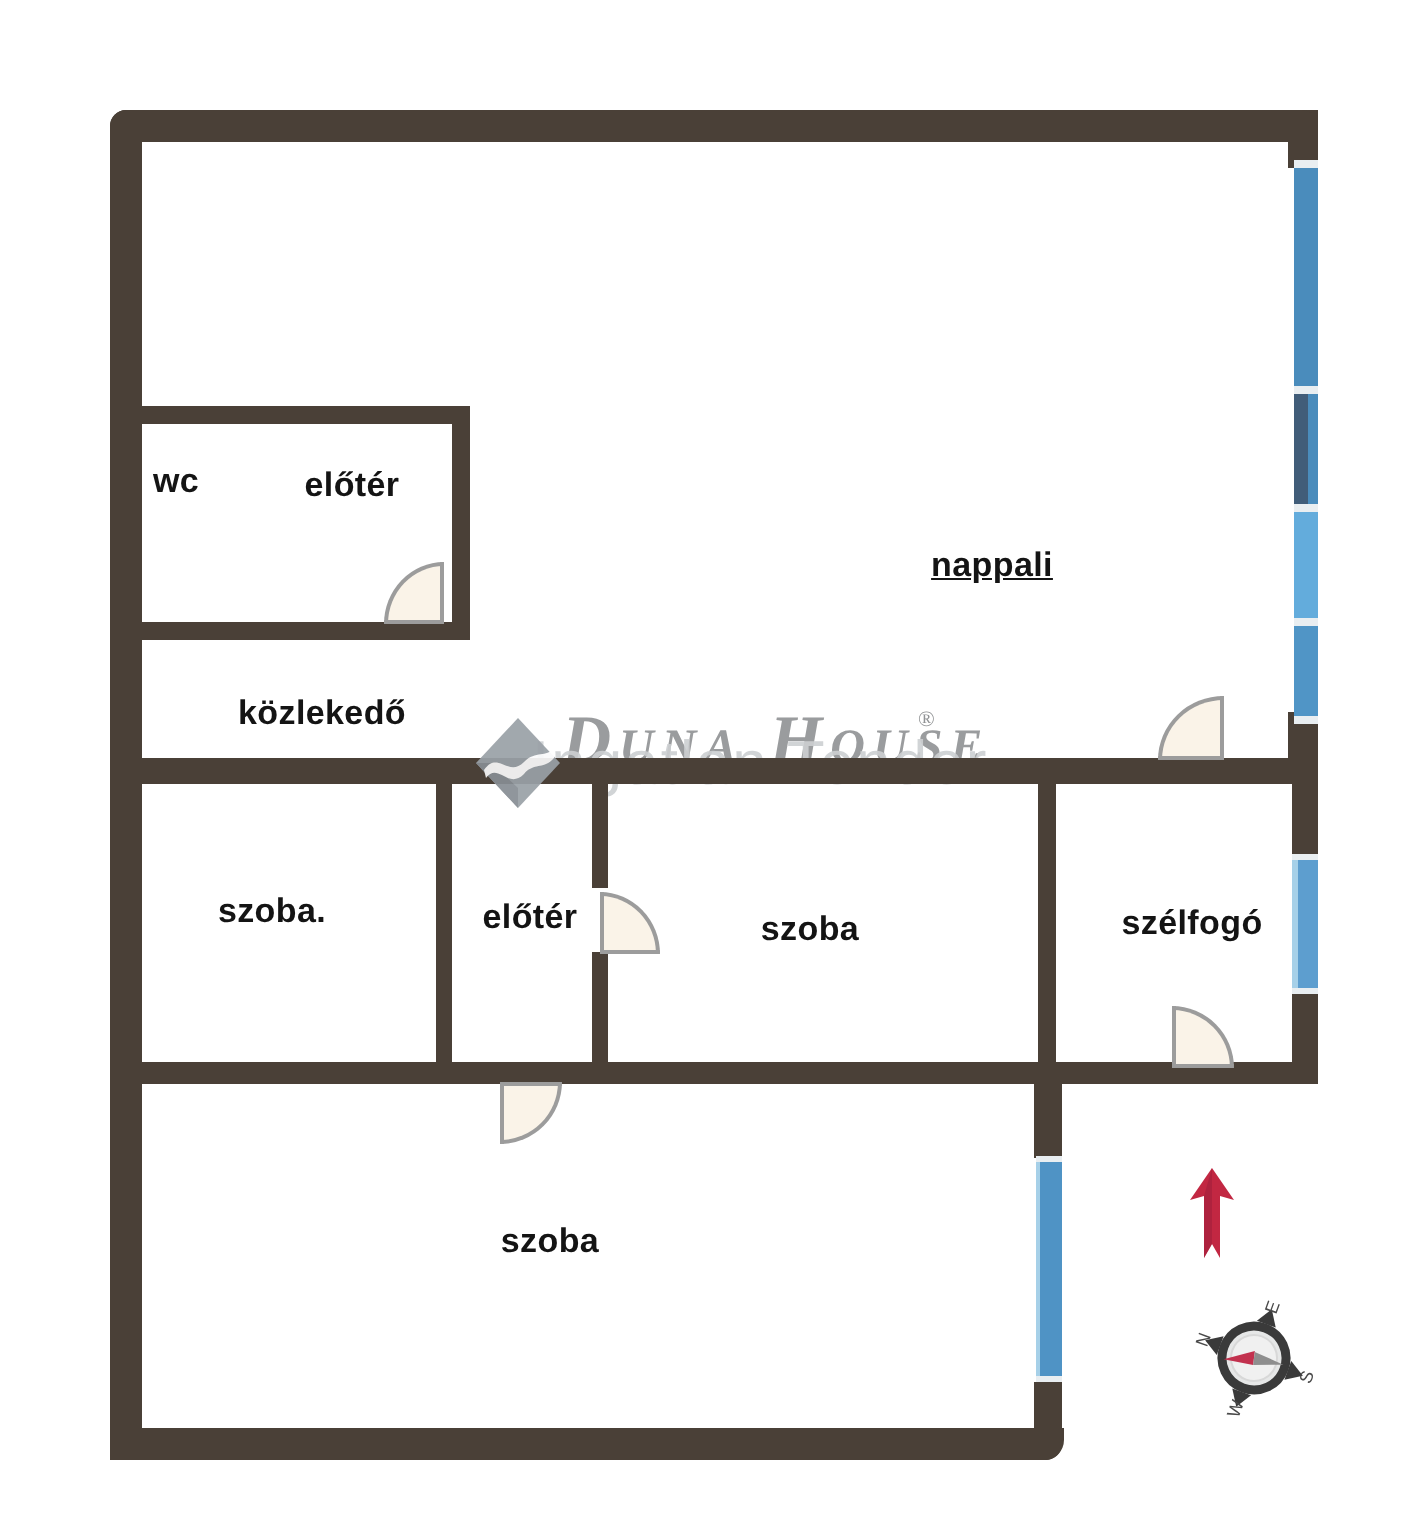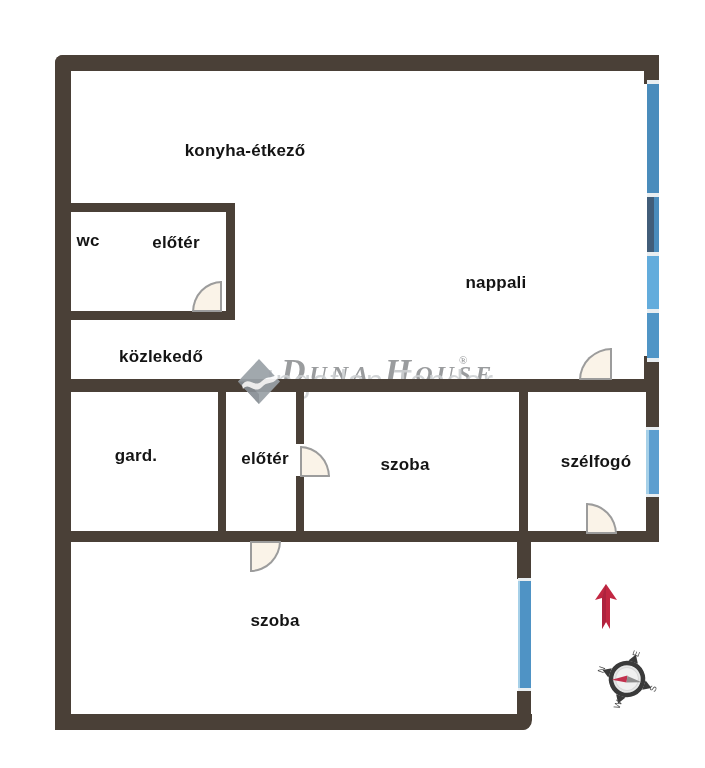--- a/index.html
+++ b/index.html
@@ -74,26 +74,25 @@
     <div class="wcap" style="top:0;height:3px;"></div>
     <div class="wcap" style="bottom:0;height:3px;"></div>
   </div>
 
   <div class="door" style="left:192px;top:281px;width:30px;height:31px;border-radius:100% 0 0 0;"></div>
   <div class="door" style="left:579px;top:348px;width:33px;height:32px;border-radius:100% 0 0 0;"></div>
   <div class="door" style="left:300px;top:446px;width:30px;height:31px;border-radius:0 100% 0 0;"></div>
   <div class="door" style="left:586px;top:503px;width:31px;height:31px;border-radius:0 100% 0 0;"></div>
   <div class="door" style="left:250px;top:541px;width:31px;height:31px;border-radius:0 0 100% 0;"></div>
 
-  <div class="lbl" style="left:245px;top:151px;">konyha-étkező</div>
   <div class="lbl" style="left:88px;top:241px;">wc</div>
   <div class="lbl" style="left:176px;top:243px;">előtér</div>
-  <div class="lbl" style="left:496px;top:283px;">nappali</div>
+  <div class="lbl" style="left:496px;top:283px;text-decoration:underline;">nappali</div>
   <div class="lbl" style="left:161px;top:357px;">közlekedő</div>
-  <div class="lbl" style="left:136px;top:456px;">gard.</div>
+  <div class="lbl" style="left:136px;top:456px;">szoba.</div>
   <div class="lbl" style="left:265px;top:459px;text-align:center;">előtér</div>
   <div class="lbl" style="left:405px;top:465px;">szoba</div>
   <div class="lbl" style="left:596px;top:462px;">szélfogó</div>
   <div class="lbl" style="left:275px;top:621px;">szoba</div>
 
   <svg class="logo" width="44" height="47" viewBox="0 0 44 47">
     <polygon points="22,1 43,23.5 22,46 1,23.5" fill="#9aa1a7"></polygon>
     <polygon points="1,23.5 22,46 22,36 9,23.5" fill="#878e94"></polygon>
     <path d="M5,27 C12,17 17,31 25,23 C31,17 36,21 40,16 L40,21 C35,27 30,23 25,29 C17,37 12,23 6,31 Z" fill="#ffffff" opacity="0.95"></path>
   </svg>

